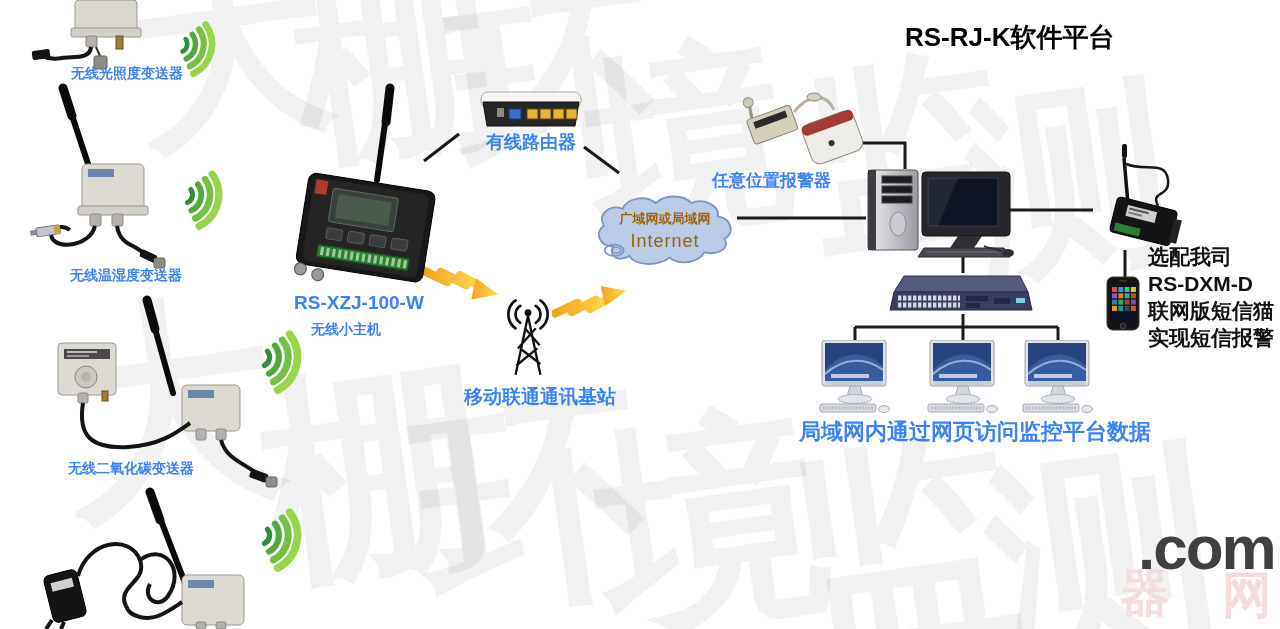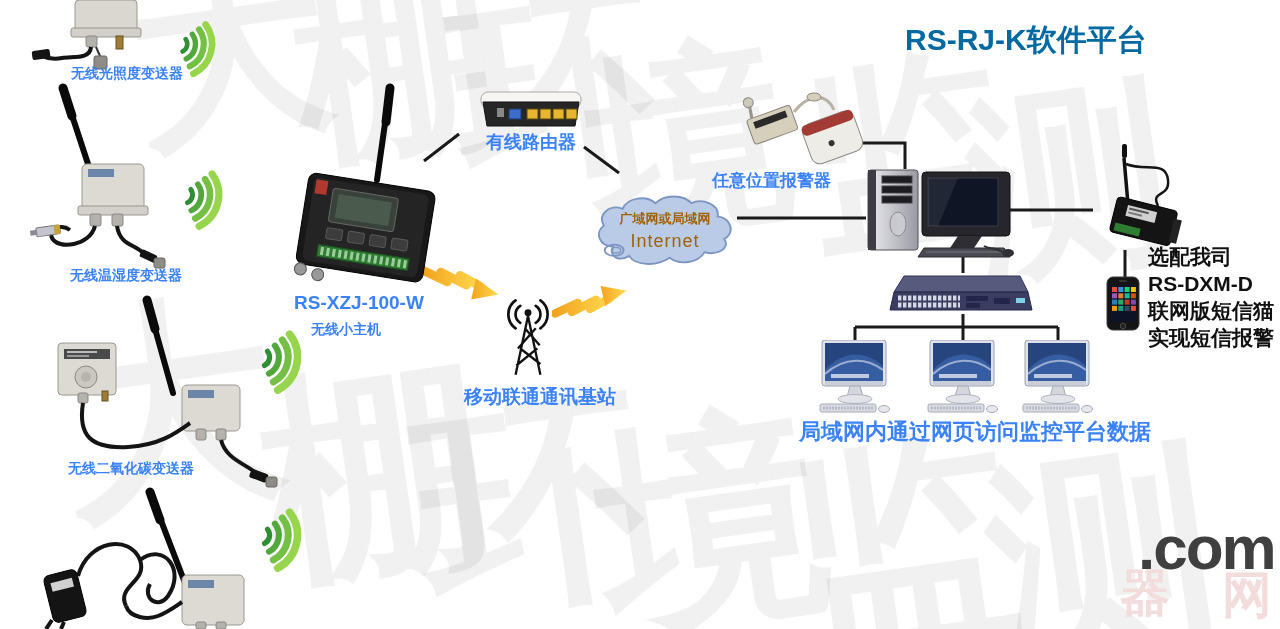--- a/index.html
+++ b/index.html
@@ -7,21 +7,21 @@
           font-family:"Liberation Sans","DejaVu Sans",sans-serif;}
   .wm{position:absolute;z-index:0;font-family:"DejaVu Serif",serif;font-weight:bold;
       color:#000;opacity:.05;transform:rotate(-8deg);pointer-events:none;line-height:1;}
   .wm-r1{font-size:200px;}
   .wm-r2{font-size:225px;}
   .corner-wm{position:absolute;z-index:0;font-weight:bold;line-height:1;pointer-events:none;}
   .wires{position:absolute;left:0;top:0;z-index:1;pointer-events:none;}
   .dev{position:absolute;z-index:2;}
   .label{position:absolute;z-index:3;font-weight:bold;color:#3b82f6;white-space:nowrap;}
   .cloud-text{position:absolute;z-index:3;text-align:center;color:#a16207;}
-  .title-main{font-size:30px;font-weight:bold;color:#0369a1;}
+  .title-main{font-size:26px;font-weight:bold;color:#000000;}
   .title-sub{font-size:20px;font-weight:bold;}
   .sms-block{position:absolute;z-index:3;font-weight:bold;color:#111;font-size:21px;line-height:27px;white-space:nowrap;}
 </style>
 </head>
 <body>
 
 <div id="canvas">
 
   <svg width="0" height="0" style="position:absolute" aria-hidden="true">
     <defs>

